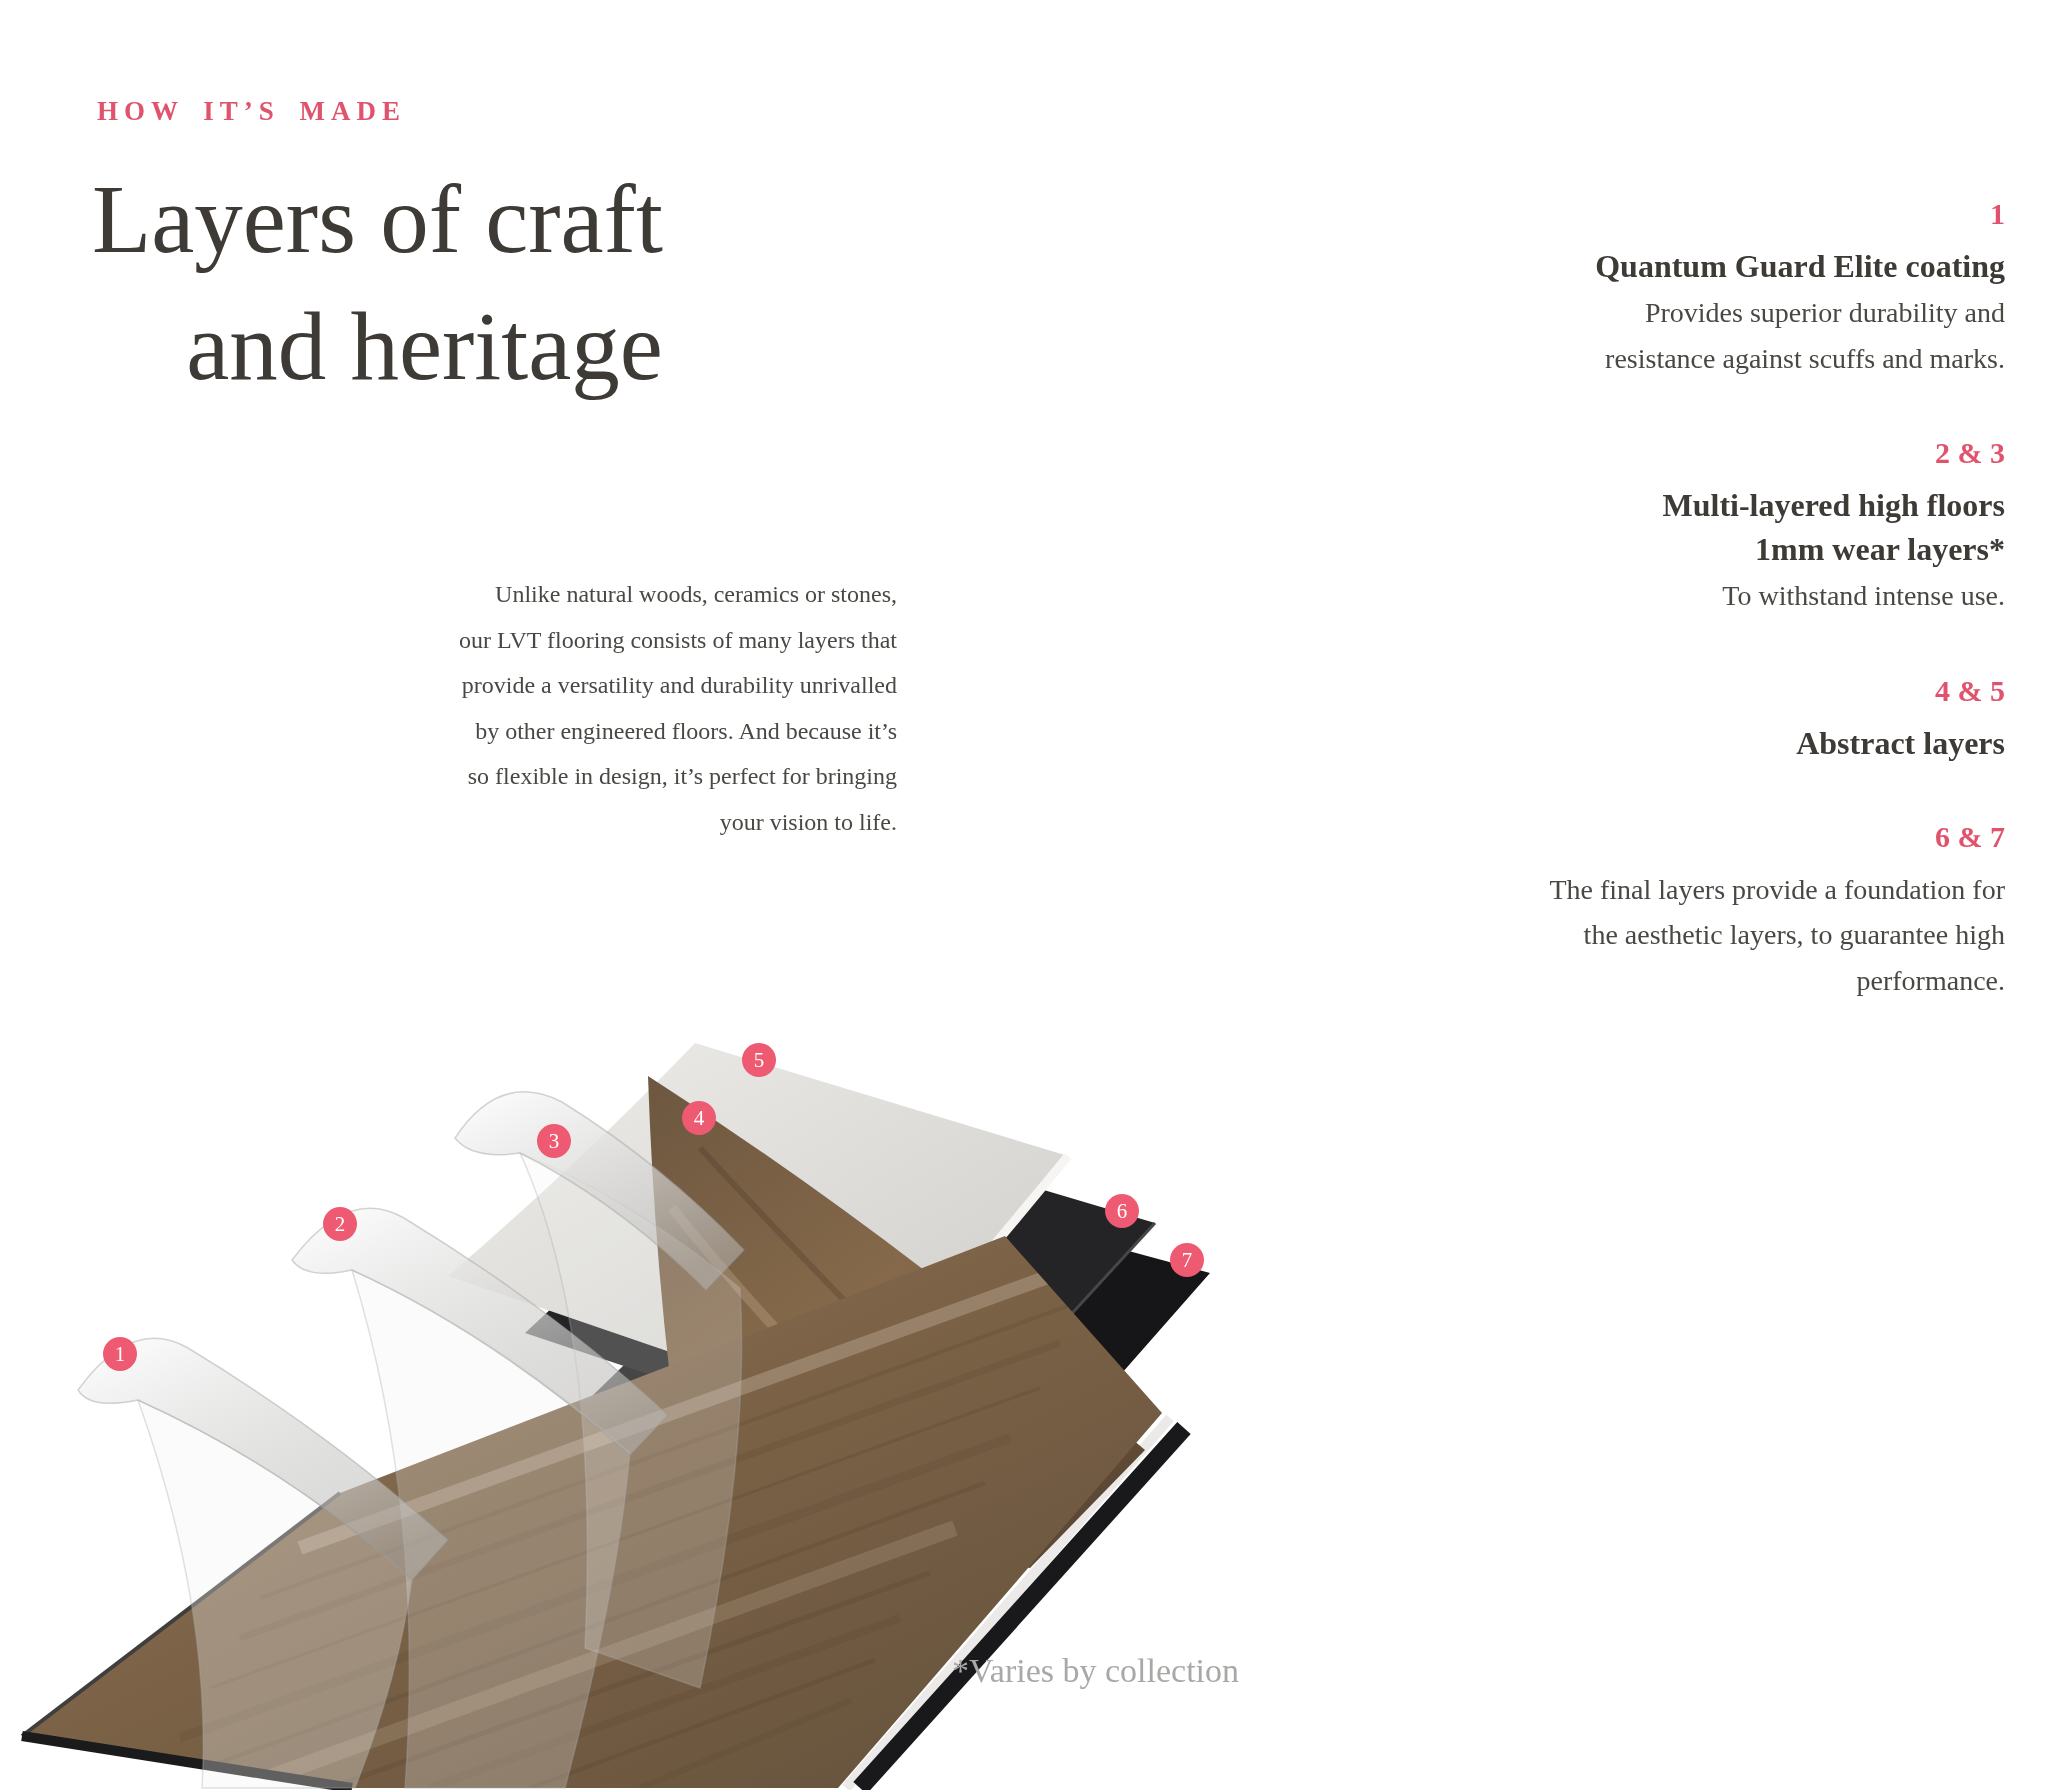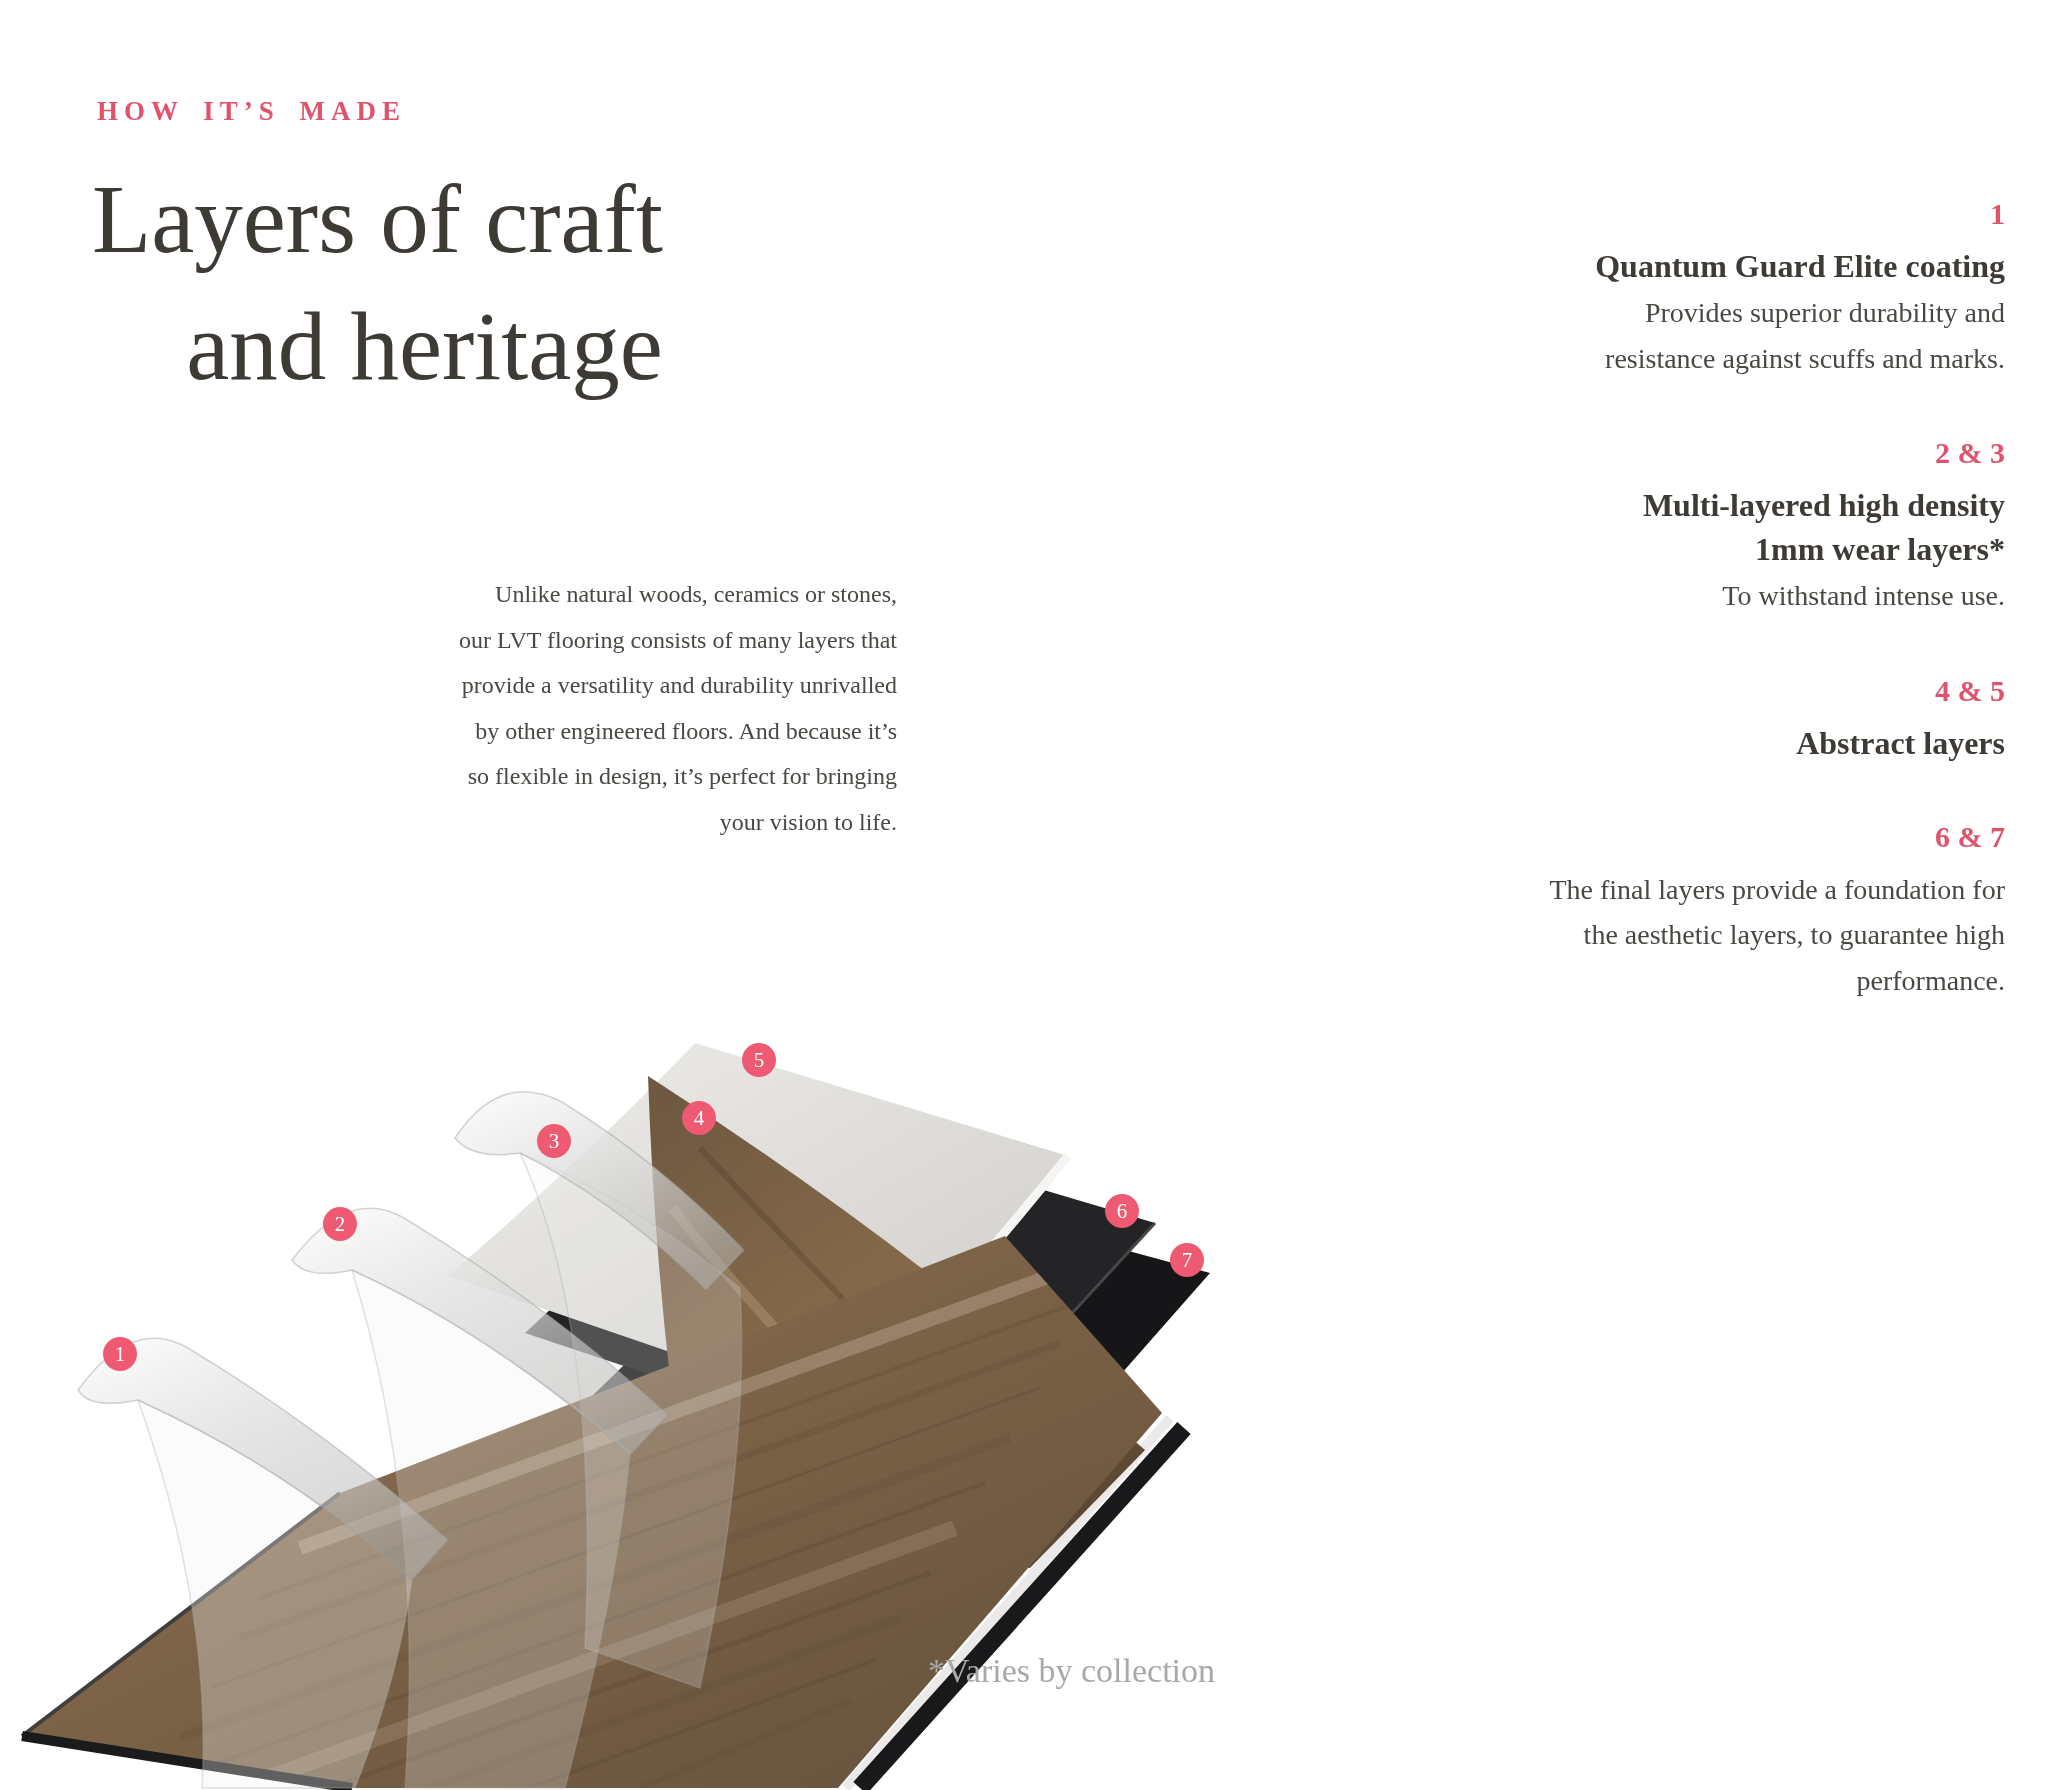--- a/index.html
+++ b/index.html
@@ -50,21 +50,21 @@
   }
   .layer-item .desc{
     font-size:28px;line-height:45.5px;
     color:var(--body-text);white-space:pre-line;margin-top:2px;
   }
   .diagram-wrap{
     position:absolute;left:0;top:988px;
     width:1250px;height:802px;
   }
   .footnote{
-    position:absolute;left:928px;top:1652px;
+    position:absolute;left:952px;top:1652px;
     font-size:34px;color:var(--footnote-gray);
   }
   .badge-num{
     font-family:"Liberation Serif","DejaVu Serif",serif;
     font-size:21px;fill:#ffffff;text-anchor:middle;
   }
 </style>
 </head>
 <body>
 
@@ -84,21 +84,21 @@
 
   <div class="layer-list">
     <div class="layer-item">
       <div class="num">1</div>
       <div class="ttl">Quantum Guard Elite coating</div>
       <div class="desc">Provides superior durability and
 resistance against scuffs and marks.</div>
     </div>
     <div class="layer-item">
       <div class="num">2 &amp; 3</div>
-      <div class="ttl">Multi-layered high density
+      <div class="ttl">Multi-layered high floors
 1mm wear layers*</div>
       <div class="desc">To withstand intense use.</div>
     </div>
     <div class="layer-item">
       <div class="num">4 &amp; 5</div>
       <div class="ttl">Abstract layers</div>
     </div>
     <div class="layer-item">
       <div class="num">6 &amp; 7</div>
       <div class="desc">The final layers provide a foundation for

